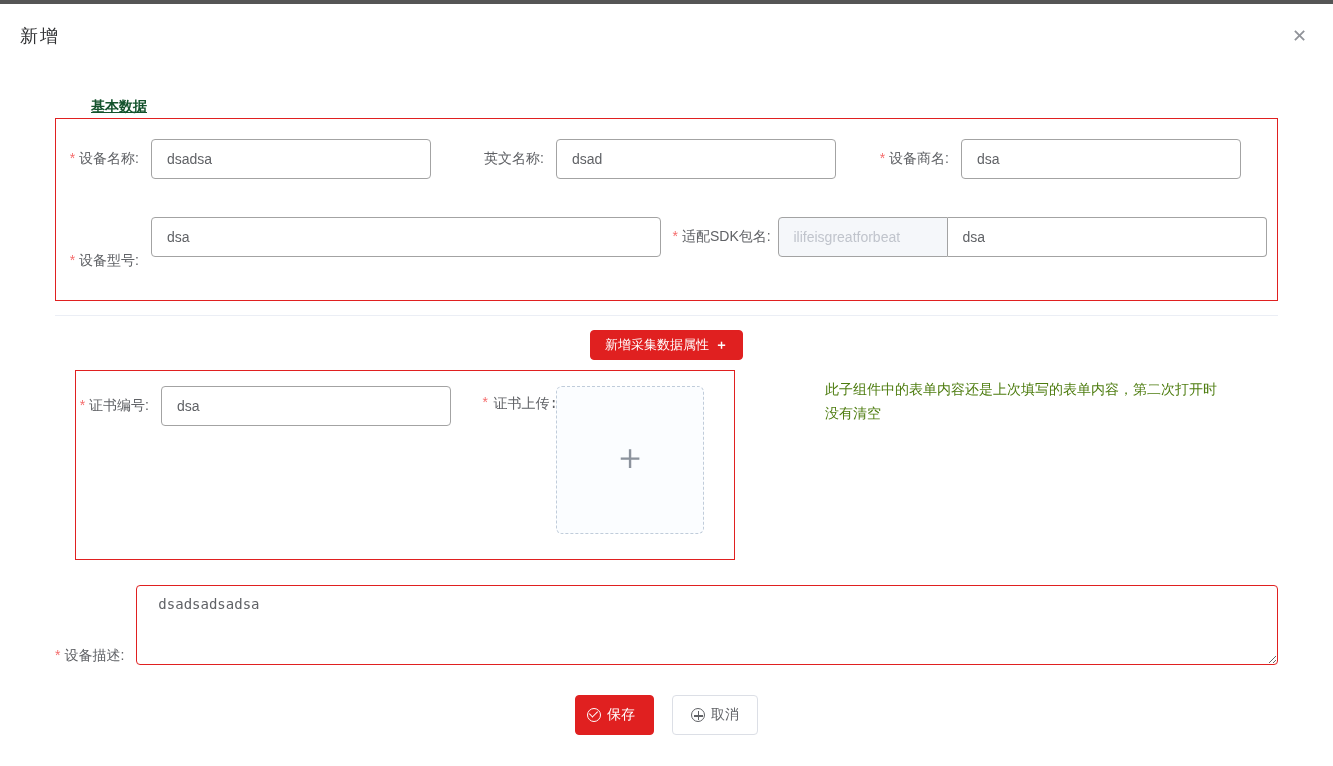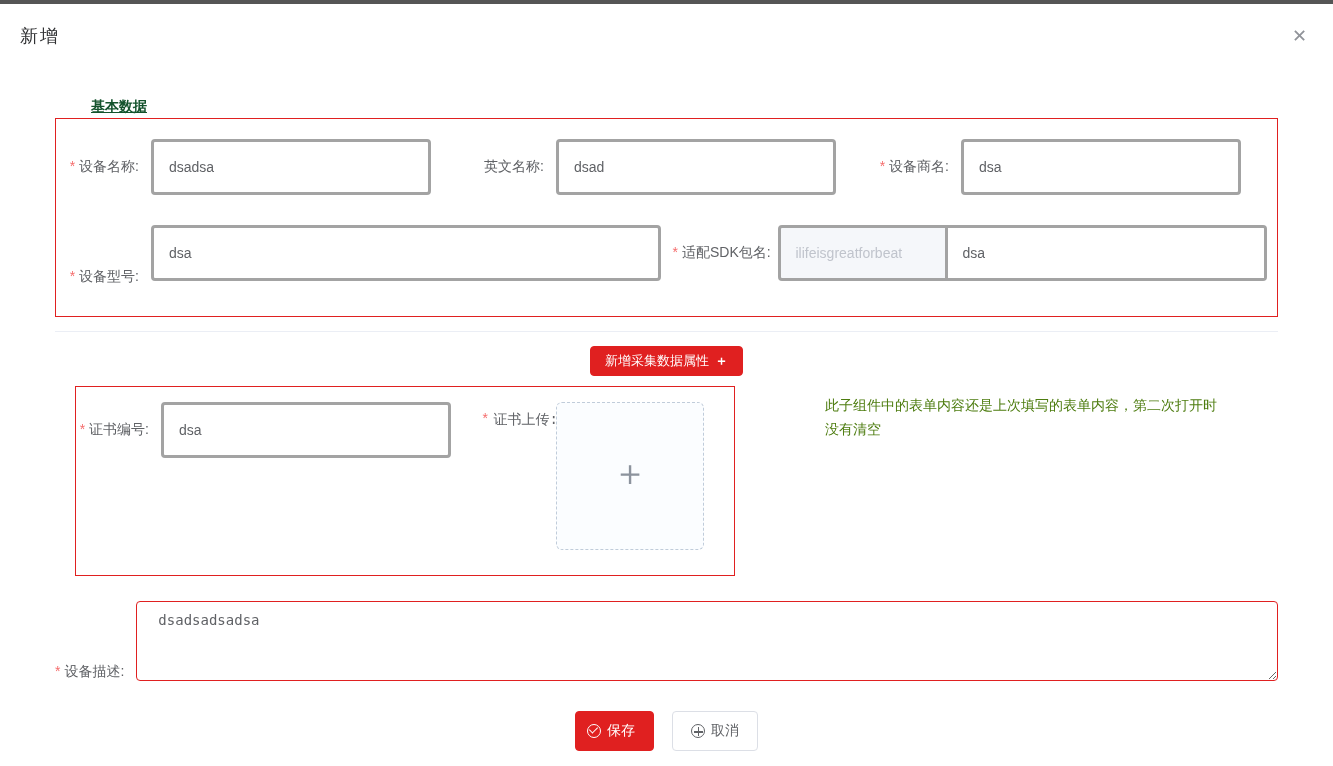--- a/index.html
+++ b/index.html
@@ -34,22 +34,22 @@
     .row:last-child { margin-bottom: 0; }
     .field { display: flex; align-items: center; }
     .field-label {
       text-align: right;
       padding-right: 12px;
       color: #606266;
       white-space: nowrap;
     }
     .field-label .req { color: #f56c6c; margin-right: 4px; }
     .input {
-      height: 56px;
-      border: 3px solid #a3a3a3;
+      height: 40px;
+      border: 1px solid #a3a3a3;
       border-radius: 4px;
       padding: 16px 15px;
       font-size: 14px;
       color: #606266;
       outline: none;
       background: #fff;
     }
     .input.disabled { background: #f5f7fa; color: #c0c4cc; }
     .divider { height: 1px; background: #ebeef5; margin: 14px 0; }
     .center { text-align: center; }

